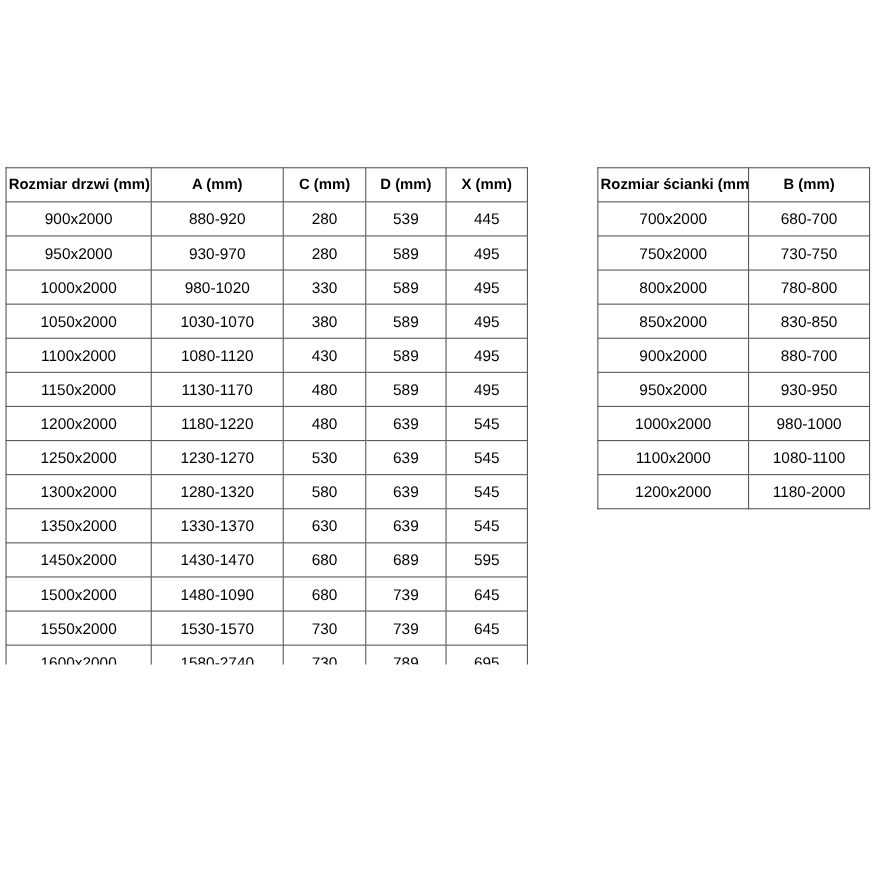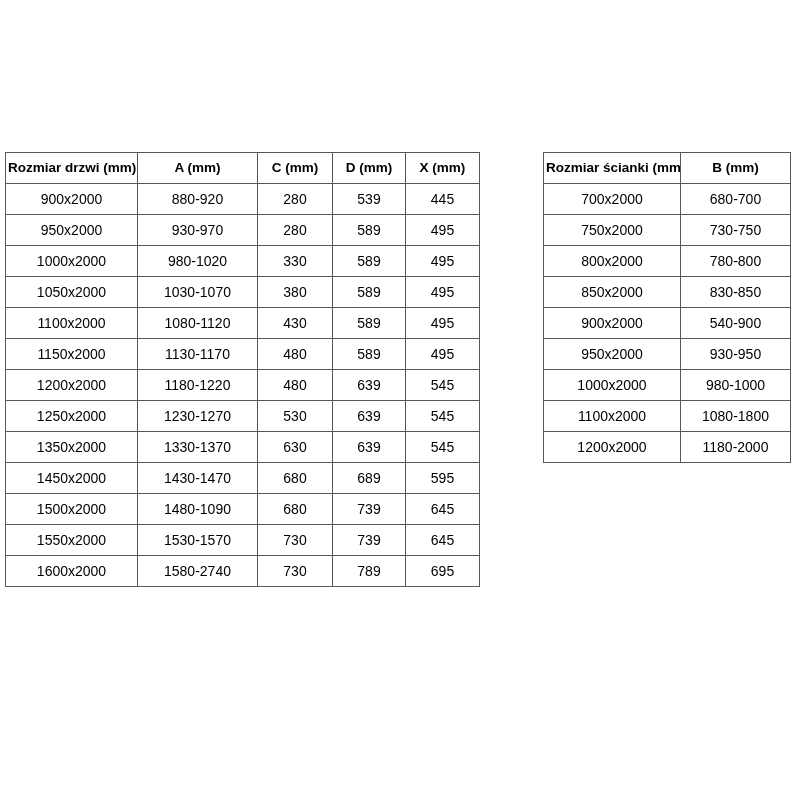--- a/index.html
+++ b/index.html
@@ -131,20 +131,27 @@
           <td>545</td>
         </tr>
         <tr>
           <td>1250x2000</td>
           <td>1230-1270</td>
           <td>530</td>
           <td>639</td>
           <td>545</td>
         </tr>
         <tr>
+          <td>1300x2000</td>
+          <td>1280-1320</td>
+          <td>580</td>
+          <td>639</td>
+          <td>545</td>
+        </tr>
+        <tr>
           <td>1350x2000</td>
           <td>1330-1370</td>
           <td>630</td>
           <td>639</td>
           <td>545</td>
         </tr>
         <tr>
           <td>1450x2000</td>
           <td>1430-1470</td>
           <td>680</td>
@@ -198,33 +205,33 @@
         <tr>
           <td>800x2000</td>
           <td>780-800</td>
         </tr>
         <tr>
           <td>850x2000</td>
           <td>830-850</td>
         </tr>
         <tr>
           <td>900x2000</td>
-          <td>540-900</td>
+          <td>880-700</td>
         </tr>
         <tr>
           <td>950x2000</td>
           <td>930-950</td>
         </tr>
         <tr>
           <td>1000x2000</td>
           <td>980-1000</td>
         </tr>
         <tr>
           <td>1100x2000</td>
-          <td>1080-1800</td>
+          <td>1080-1100</td>
         </tr>
         <tr>
           <td>1200x2000</td>
           <td>1180-2000</td>
         </tr>
       </tbody>
     </table>
 
 </div>
 

